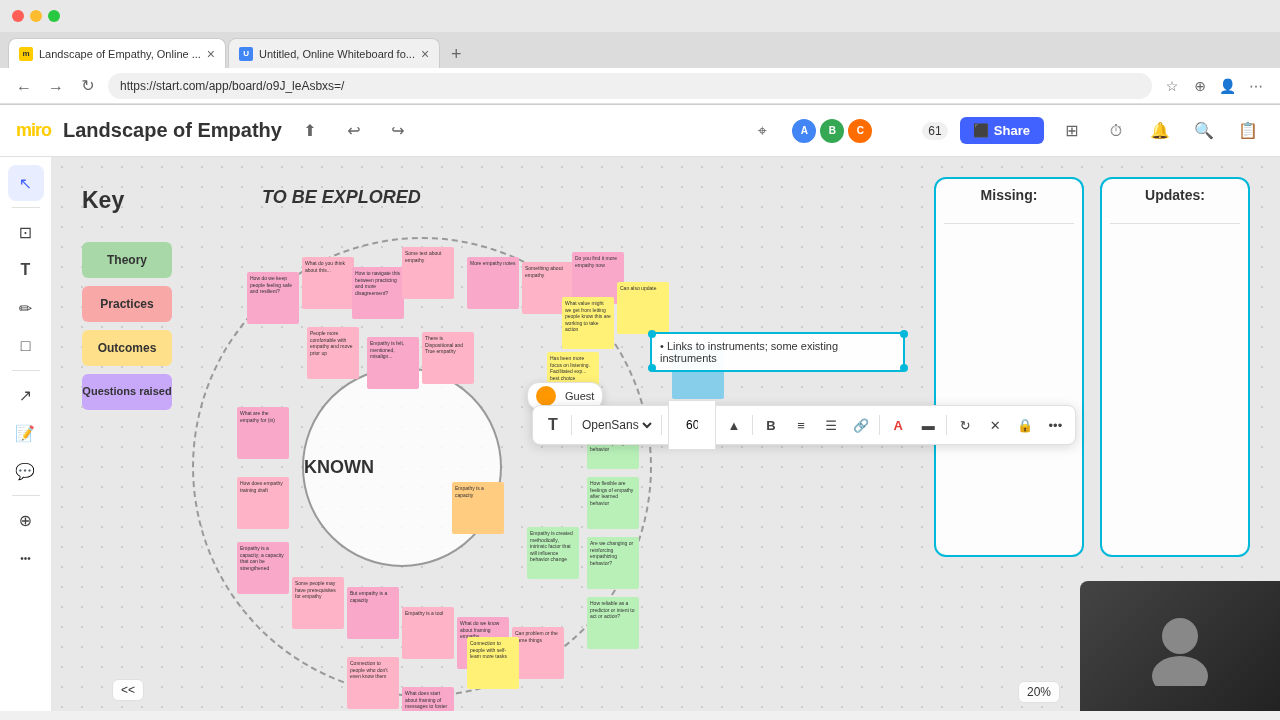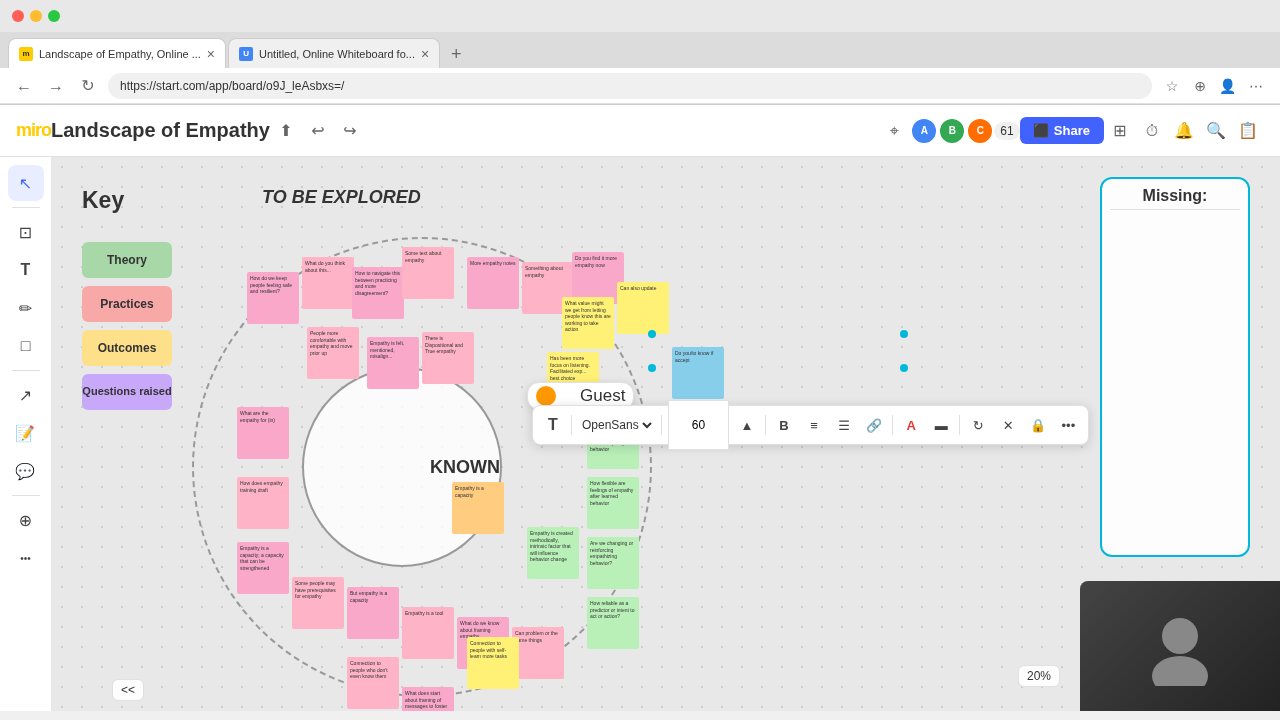--- a/index.html
+++ b/index.html
@@ -91,39 +91,40 @@
     }
 
     
     .miro-header {
       height: 52px;
       background: #fff;
       border-bottom: 1px solid #e0e0e0;
       display: flex;
       align-items: center;
       padding: 0 16px;
+      gap: 12px;
       flex-shrink: 0;
       z-index: 100;
     }
     .miro-logo { font-size: 18px; font-weight: 900; color: #ffcc00; letter-spacing: -1px; }
     .board-title { font-size: 20px; font-weight: 600; color: #333; }
     .header-spacer { flex: 1; }
     .header-btn {
       width: 32px; height: 32px;
       display: flex; align-items: center; justify-content: center;
       border-radius: 6px;
       cursor: pointer;
       color: #666;
       font-size: 16px;
     }
     .avatar-group { display: flex; align-items: center; gap: -4px; }
     .avatar { width: 28px; height: 28px; border-radius: 50%; background: #4285f4; border: 2px solid #fff; display: flex; align-items: center; justify-content: center; font-size: 10px; color: #fff; font-weight: bold; }
     .avatar.green { background: #34a853; }
     .avatar.orange { background: #ff6d00; }
-    .online-count { font-size: 12px; color: #333; background: #f0f0f0; padding: 2px 6px; border-radius: 10px; }
+    .online-count { font-size: 12px; color: #333; background: #f0f0f0; padding: 2px 6px; border-radius: 10px; margin-left: 48px; }
     .share-btn {
       background: #4262ff;
       color: #fff;
       border: none;
       border-radius: 6px;
       padding: 6px 14px;
       font-size: 13px;
       font-weight: 600;
       cursor: pointer;
       display: flex;
@@ -226,21 +227,21 @@
       position: absolute;
       width: 200px;
       height: 200px;
       top: 180px;
       left: 130px;
       border-radius: 50%;
       border: 2px solid #999;
       background: rgba(255,255,255,0.8);
       display: flex;
       align-items: center;
-      justify-content: flex-end;
+      justify-content: flex-start;
     }
     .known-label {
       font-size: 18px;
       font-weight: bold;
       color: #333;
       text-align: center;
     }
 
     .to-be-explored {
       position: absolute;
@@ -278,27 +279,27 @@
     }
     .panel-box {
       width: 150px;
       height: 380px;
       border: 2px solid #00b8d9;
       border-radius: 12px;
       background: rgba(255,255,255,0.9);
       padding: 8px;
     }
     .panel-header {
-      font-size: 16px;
+      font-size: 14px;
       font-weight: bold;
       color: #333;
       text-align: center;
       margin-bottom: 8px;
       border-bottom: 1px solid #e0e0e0;
-      padding-bottom: 4px;
+      padding-bottom: 20px;
     }
     .panel-content {
       font-size: 10px;
       color: #333;
       line-height: 1.4;
     }
 
     
     .text-toolbar {
       position: absolute;
@@ -330,21 +331,21 @@
     .toolbar-item.bold { font-weight: bold; }
     .toolbar-divider { width: 1px; height: 20px; background: #e0e0e0; }
     .font-selector {
       border: none;
       font-size: 12px;
       color: #333;
       cursor: pointer;
       background: transparent;
     }
     .font-size-input {
-      width: 61px;
+      width: 48px;
       border: 1px solid #e0e0e0;
       border-radius: 0;
       font-size: 12px;
       text-align: center;
       padding: 17px;
     }
 
     
     .missing-input-area {
       position: absolute;
@@ -363,26 +364,26 @@
 
     
     .guest-label {
       position: absolute;
       top: 225px;
       left: 475px;
       background: #fff;
       border: 1px solid #e0e0e0;
       border-radius: 12px;
       padding: 3px 8px;
-      font-size: 17px;
+      font-size: 11px;
       color: #333;
       box-shadow: 0 2px 8px rgba(0,0,0,0.15);
       display: flex;
       align-items: center;
-      gap: 24px;
+      gap: 9px;
       z-index: 200;
     }
     .guest-avatar { width: 20px; height: 20px; border-radius: 50%; background: #ff9800; }
 
     
     .video-panel {
       position: absolute;
       bottom: 0;
       right: 0;
       width: 200px;
@@ -399,21 +400,21 @@
       display: flex;
       align-items: center;
       justify-content: center;
       color: #888;
       font-size: 40px;
     }
 
     
     .zoom-control {
       position: absolute;
-      bottom: 24px;
+      bottom: 8px;
       right: 220px;
       background: rgba(255,255,255,0.9);
       border-radius: 6px;
       padding: 3px 8px;
       font-size: 12px;
       color: #333;
       border: 1px solid #e0e0e0;
     }
 
     
@@ -586,29 +587,36 @@
         <div class="sticky" style="background:#fff176; left:390px; top:110px;">What value might we get from letting people know this are working to take action</div>
         <div class="sticky" style="background:#fff176; left:445px; top:95px;">Can also update</div>
         <div class="sticky" style="background:#fff176; left:375px; top:165px;">Has been more focus on listening. Facilitated exp... best choice</div>
         <div class="sticky" style="background:#fff176; left:295px; top:450px;">Connection to people with self-learn more tasks</div>
 
         <div class="sticky" style="background:#87ceeb; left:500px; top:160px;">Do you/to know if accept</div>
 
         <div class="sticky" style="background:#ffcc80; left:280px; top:295px;">Empathy is a capacity</div>
       </div>
 
+      <div class="missing-input-area">
+        <span>• Links to instruments; some existing instruments</span>
+      </div>
 
       <div class="selection-handle" style="top:173px; left:596px;"></div>
       <div class="selection-handle" style="top:173px; left:848px;"></div>
       <div class="selection-handle" style="top:207px; left:596px;"></div>
       <div class="selection-handle" style="top:207px; left:848px;"></div>
 
       <div class="side-panels">
         <div class="panel-box">
           <div class="panel-header">Missing:</div>
+          <div class="panel-content"></div>
+        </div>
+        <div class="panel-box">
+          <div class="panel-header">Updates:</div>
           <div class="panel-content"></div>
         </div>
       </div>
 
       <div class="guest-label">
         <div class="guest-avatar"></div>
         <span>Guest</span>
       </div>
 
       <div class="text-toolbar">

